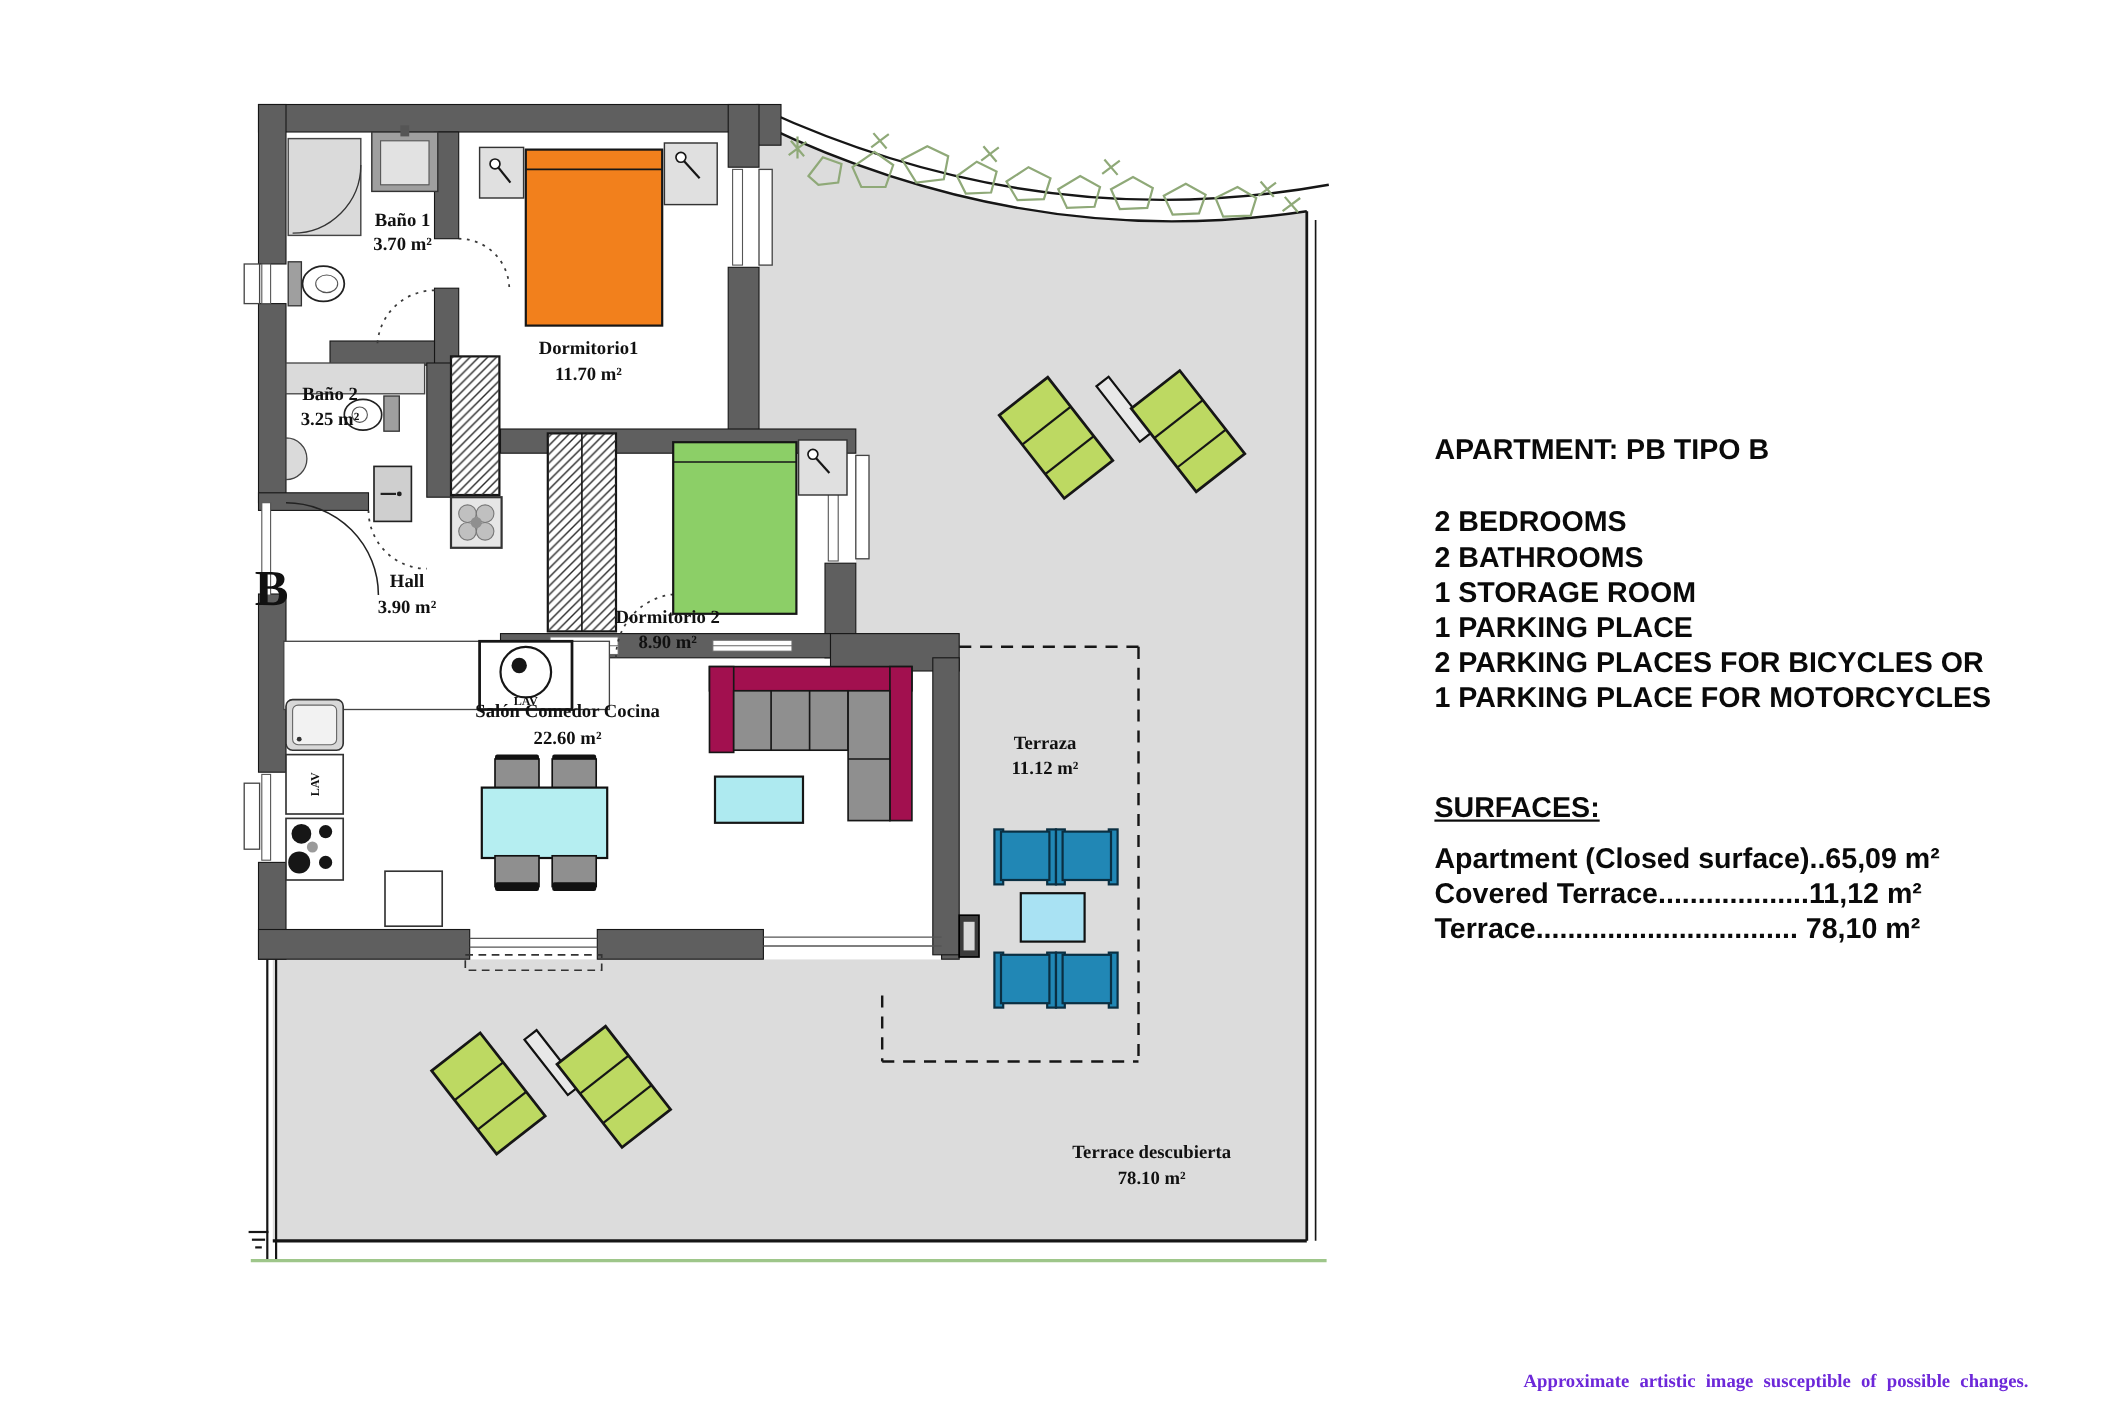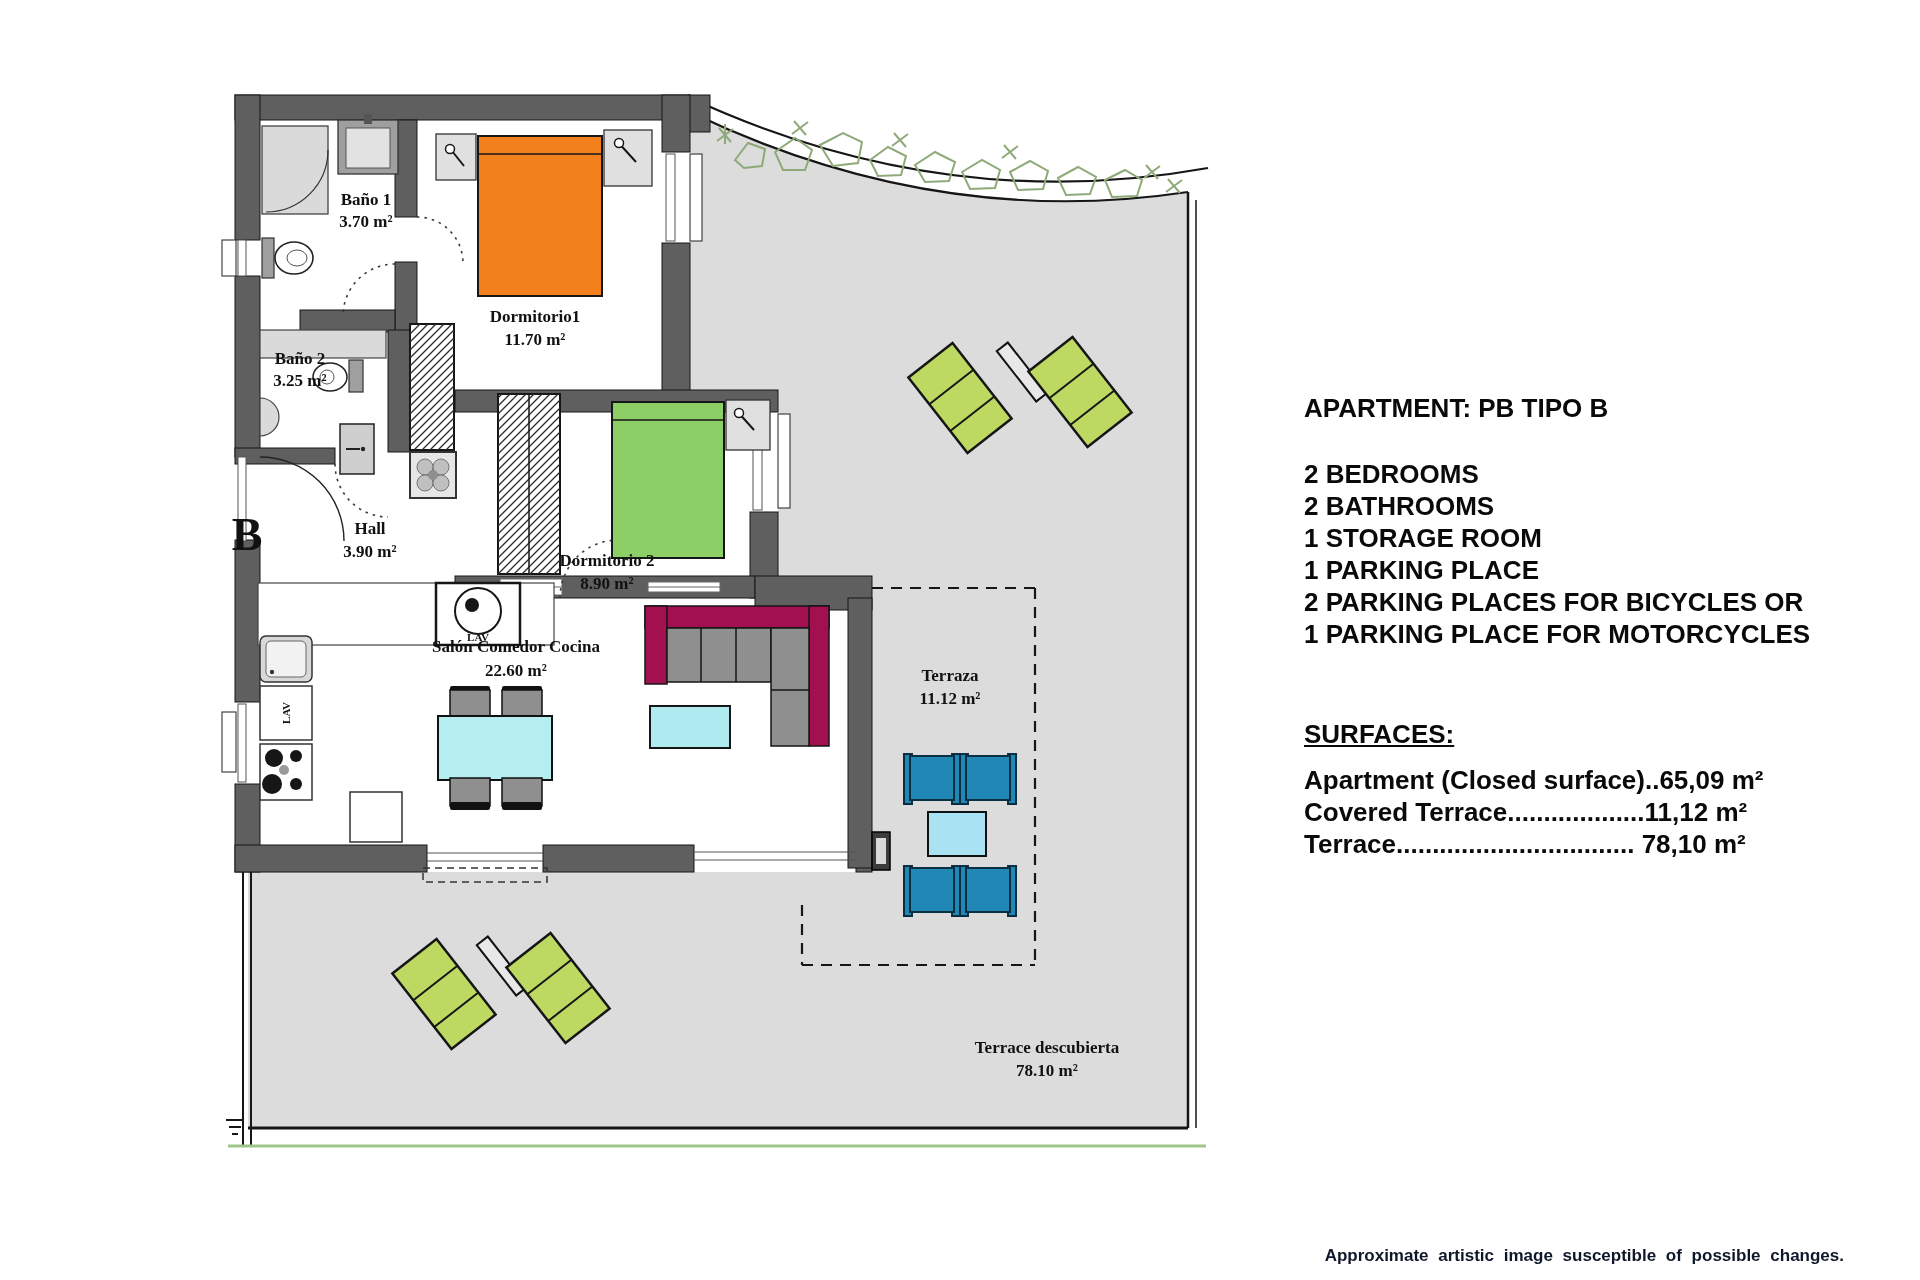--- a/index.html
+++ b/index.html
@@ -10,21 +10,21 @@
   .block-letter{font:bold 46px "Liberation Serif",serif;fill:#111;text-anchor:middle;}
   .appliance{font:bold 11px "Liberation Serif",serif;fill:#111;text-anchor:middle;}
   .panel{position:absolute;left:1304px;top:392px;width:620px;color:#0a0a0a;}
   .panel-title{font-size:26px;font-weight:bold;line-height:32px;margin-bottom:34px;}
   .feature-line{font-size:26px;font-weight:bold;line-height:32px;white-space:nowrap;}
   .surfaces-heading{font-size:26px;font-weight:bold;line-height:32px;margin-top:68px;
                     text-decoration:underline;}
   .surfaces{margin-top:14px;}
   .surface-line{font-size:26px;font-weight:bold;line-height:32px;white-space:nowrap;}
   .disclaimer{position:absolute;right:76px;top:1246px;font-size:17px;font-weight:bold;
-              color:#0f172a;word-spacing:5px;white-space:nowrap;}
+              color:#6d28d9;word-spacing:5px;white-space:nowrap;font-family:Liberation Serif, serif;}
 </style>
 </head>
 <body>
 
 <div class="stage">
 
 <svg class="plan-svg" width="1230" height="1280" viewBox="0 0 1230 1280">
   <defs>
     <pattern id="hatch" patternUnits="userSpaceOnUse" width="8" height="8">
       <path d="M0,8 L8,0 M-2,2 L2,-2 M6,10 L10,6" stroke="#2b2b2b" stroke-width="1.3"></path>

